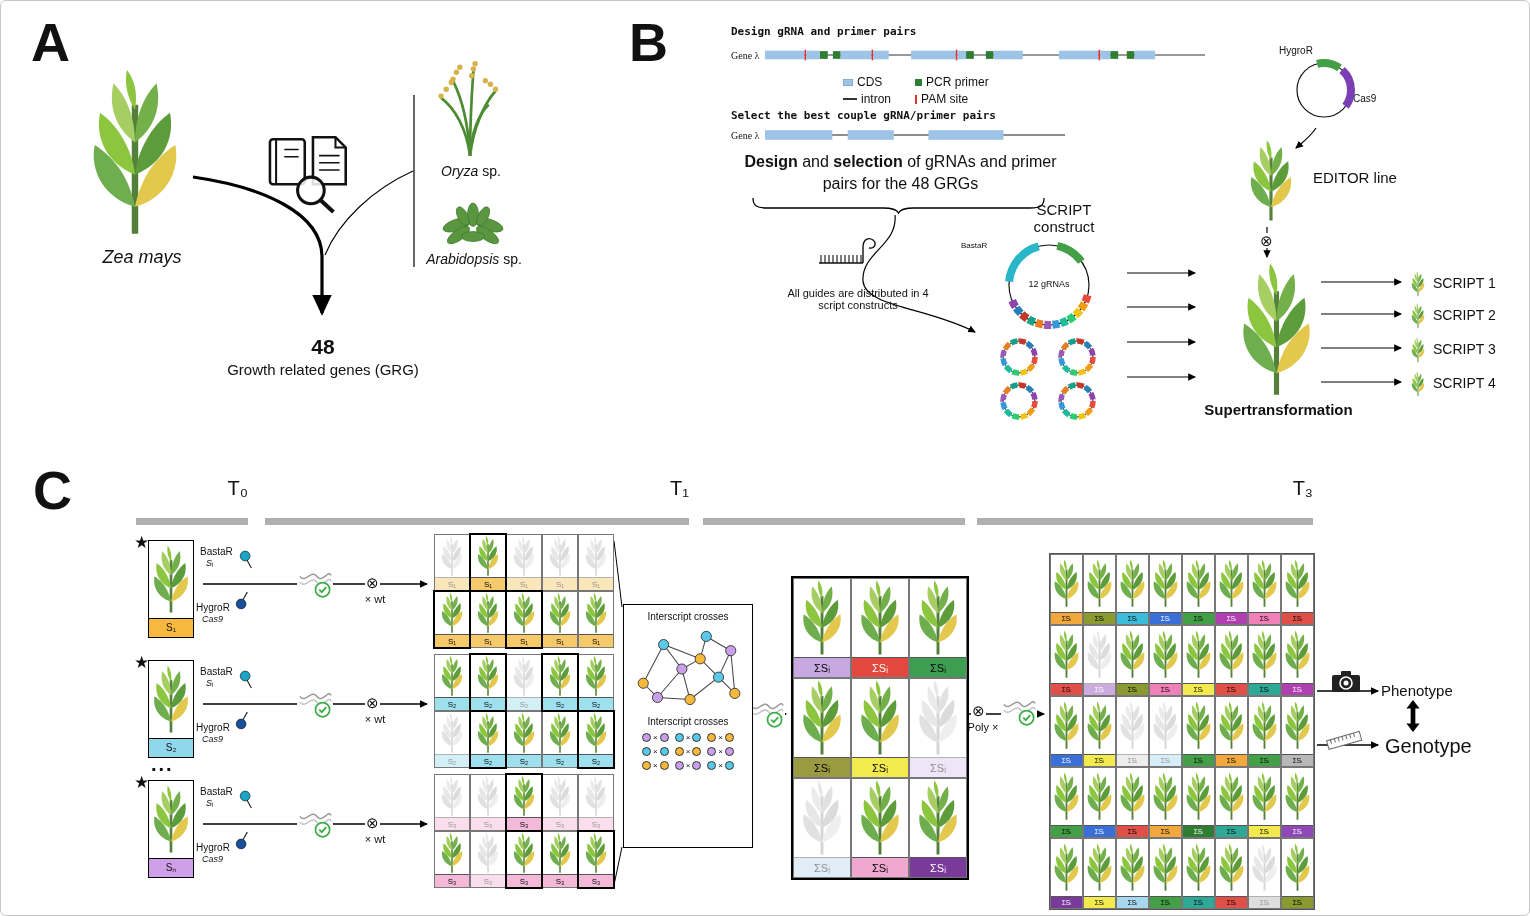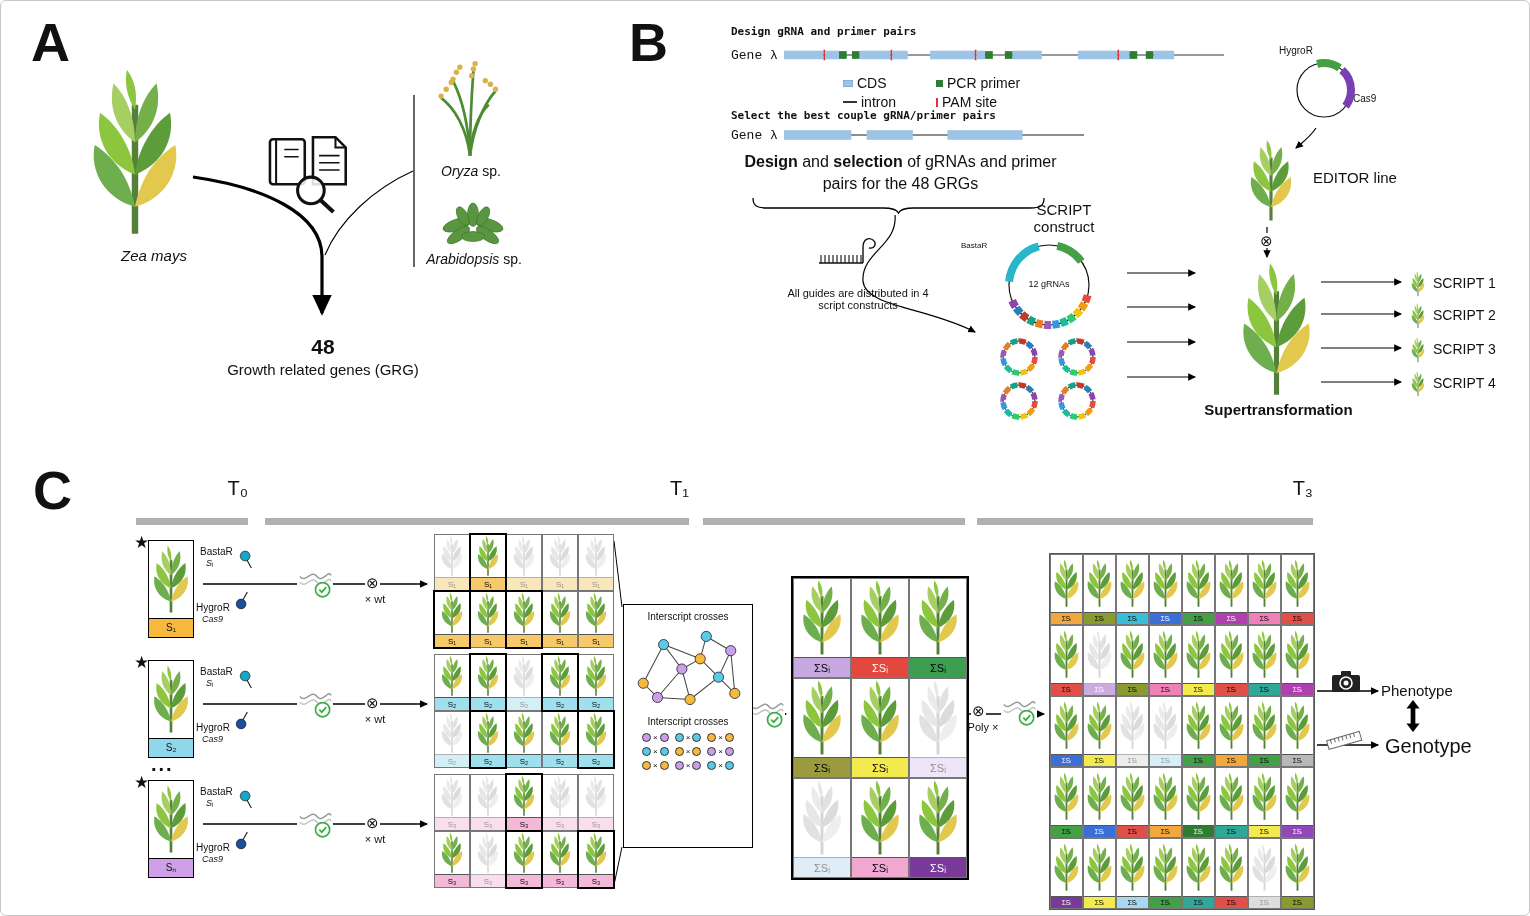--- a/index.html
+++ b/index.html
@@ -32,25 +32,25 @@
 .pcell.gray .pstrip{opacity:.45}
 .pcell.sel{outline:2.5px solid #000;outline-offset:-1px;z-index:2}
 .crossbox{position:absolute;left:622px;top:603px;width:130px;height:244px;border:1.5px solid #000;background:#fff;display:flex;flex-direction:column;align-items:center;padding:4px 2px;z-index:3}
 .cb-title{font-size:10px;margin:2px 0}
 .pairs{display:grid;grid-template-columns:repeat(3,1fr);gap:5px 6px;margin-top:4px}
 .pair{display:flex;align-items:center;gap:2px}
 .dot{width:9px;height:9px;border-radius:50%;border:1px solid #333;display:inline-block}
 .px{font-size:8px}
 .xsym{position:absolute;font-size:15px;line-height:1;background:#fff;padding:0 1px}
 .smalltxt{position:absolute;font-size:11px;text-align:center}
-.legend{position:absolute;display:grid;grid-template-columns:auto auto;gap:3px 40px;font-size:14px;align-items:center}
+.legend{position:absolute;display:grid;grid-template-columns:auto auto;gap:3px 24px;font-size:12px;align-items:center}
 .legitem{display:flex;align-items:center;gap:4px}
 .genetitle{position:absolute;font-size:11px;font-weight:700;font-family:"DejaVu Sans Mono",monospace}
 .generowflex{position:absolute;display:flex;align-items:center;gap:6px}
-.genelab{font-size:13px;font-family:Liberation Mono, monospace;white-space:nowrap}
+.genelab{font-size:10px;font-family:Liberation Serif, serif;white-space:nowrap}
 .scriptlab{position:absolute;font-size:14px}
 </style>
 </head>
 <body>
 
 <div class="canvas">
 
 <svg width="0" height="0" style="position:absolute" aria-hidden="true">
 <defs>
 <symbol id="maize" viewBox="0 0 40 64">
@@ -194,21 +194,21 @@
   <path d="M966,713 H1043" marker-end="url(#ah)"></path>
   <path d="M1316,690 H1377" marker-end="url(#ah)"></path>
   <path d="M1316,744 H1377" marker-end="url(#ah)"></path>
  </g>
 </svg>
 
 <div class="plabel" style="left:30px;top:14px">A</div>
 <svg class="abs" style="left:78px;top:66px;width:112px;height:172px" viewBox="0 0 40 64">
       <use href="#maize"></use>
     </svg>
-<div class="cap it" style="left:88px;top:246px;width:130px;font-size:15px">Zea mays</div>
+<div class="cap it" style="left:76px;top:246px;width:130px;font-size:18px">Zea mays</div>
 <svg class="abs" style="left:262px;top:128px;width:104px;height:86px" viewBox="0 0 100 84">
       <use href="#books"></use>
     </svg>
 <svg class="abs" style="left:430px;top:56px;width:78px;height:102px" viewBox="0 0 44 60">
       <use href="#rice"></use>
     </svg>
 <div class="cap" style="left:420px;top:162px;width:100px"><span class="it">Oryza</span><span> sp.</span></div>
 <svg class="abs" style="left:440px;top:194px;width:64px;height:54px" viewBox="0 0 44 36">
       <use href="#arab"></use>
     </svg>

